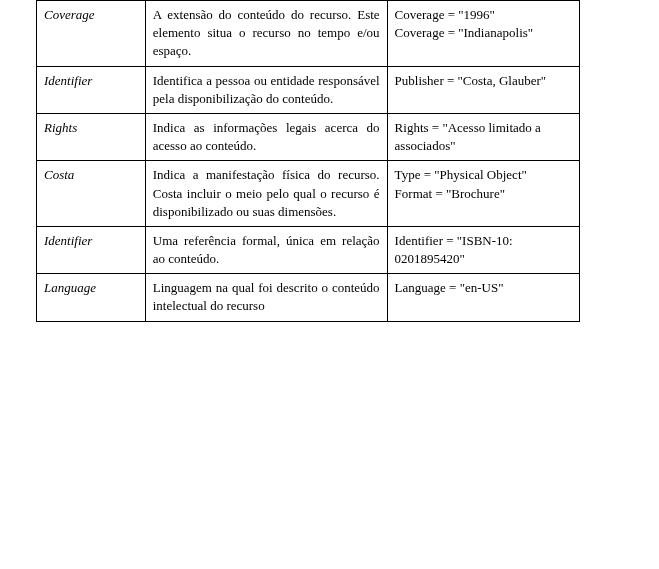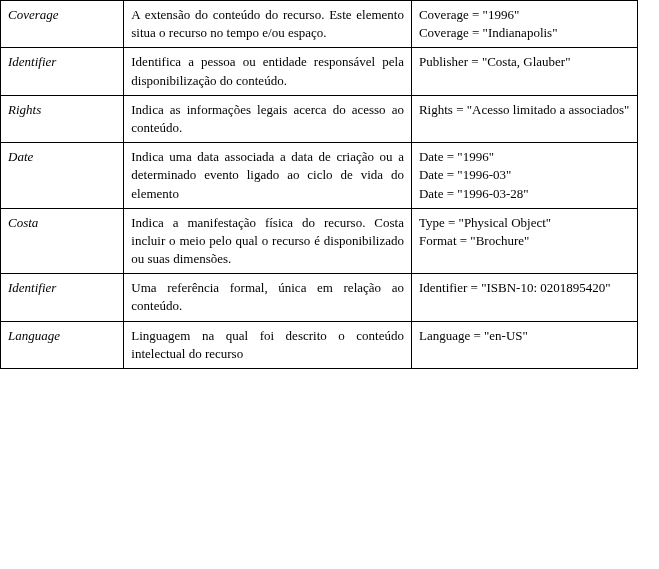--- a/index.html
+++ b/index.html
@@ -7,22 +7,23 @@
       padding: 0;
       box-sizing: border-box;
     }
     body {
       font-family: "Times New Roman", Times, serif;
       font-size: 13px;
       background: #fff;
       width: 659px;
     }
     .table-container {
-      width: 638px;
+      width: 580px;
       border-collapse: collapse;
+      padding-left: 36px;
     }
     table {
       width: 100%;
       border-collapse: collapse;
       border: 1px solid #000;
     }
     td {
       border: 1px solid #000;
       padding: 5px 7px;
       vertical-align: top;
@@ -58,25 +59,20 @@
           <td class="col-name">Identifier</td>
           <td class="col-desc">Identifica a pessoa ou entidade responsável pela disponibilização do conteúdo.</td>
           <td class="col-example">Publisher = "Costa, Glauber"</td>
         </tr>
         <tr>
           <td class="col-name">Rights</td>
           <td class="col-desc">Indica as informações legais acerca do acesso ao conteúdo.</td>
           <td class="col-example">Rights = "Acesso limitado a associados"</td>
         </tr>
         <tr>
-          <td class="col-name">Date</td>
-          <td class="col-desc">Indica uma data associada a data de criação ou a determinado evento ligado ao ciclo de vida do elemento</td>
-          <td class="col-example">Date = "1996"<br>Date = "1996-03"<br>Date = "1996-03-28"</td>
-        </tr>
-        <tr>
           <td class="col-name">Costa</td>
           <td class="col-desc">Indica a manifestação física do recurso. Costa incluir o meio pelo qual o recurso é disponibilizado ou suas dimensões.</td>
           <td class="col-example">Type = "Physical Object"<br>Format = "Brochure"</td>
         </tr>
         <tr>
           <td class="col-name">Identifier</td>
           <td class="col-desc">Uma referência formal, única em relação ao conteúdo.</td>
           <td class="col-example">Identifier = "ISBN-10: 0201895420"</td>
         </tr>
         <tr>

